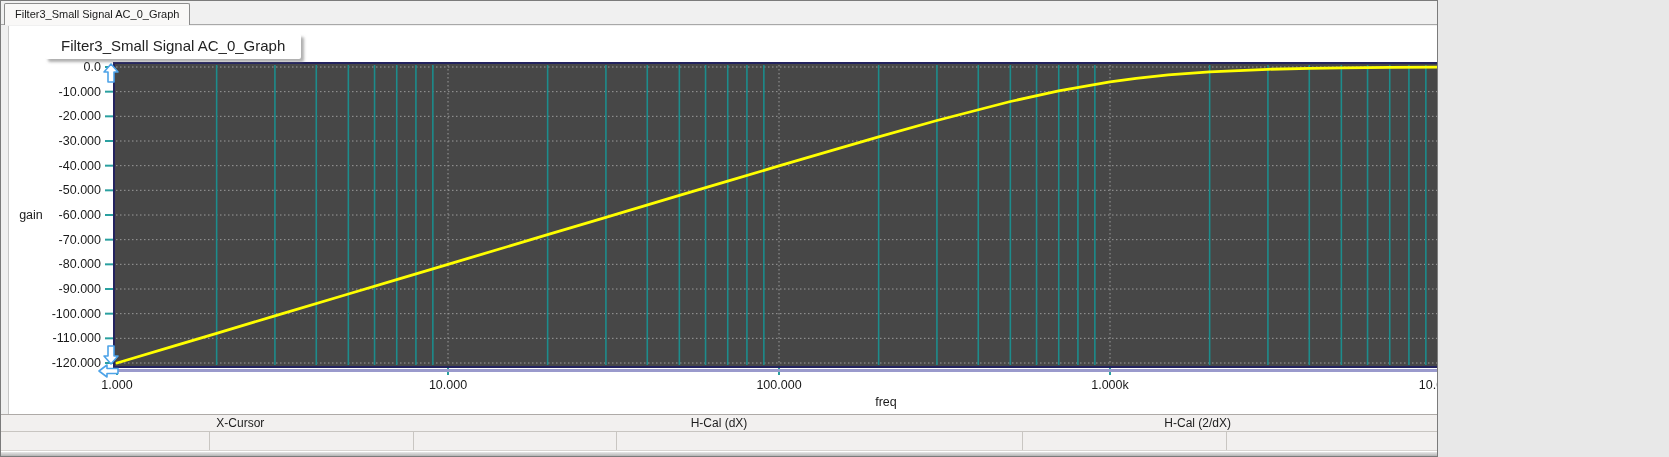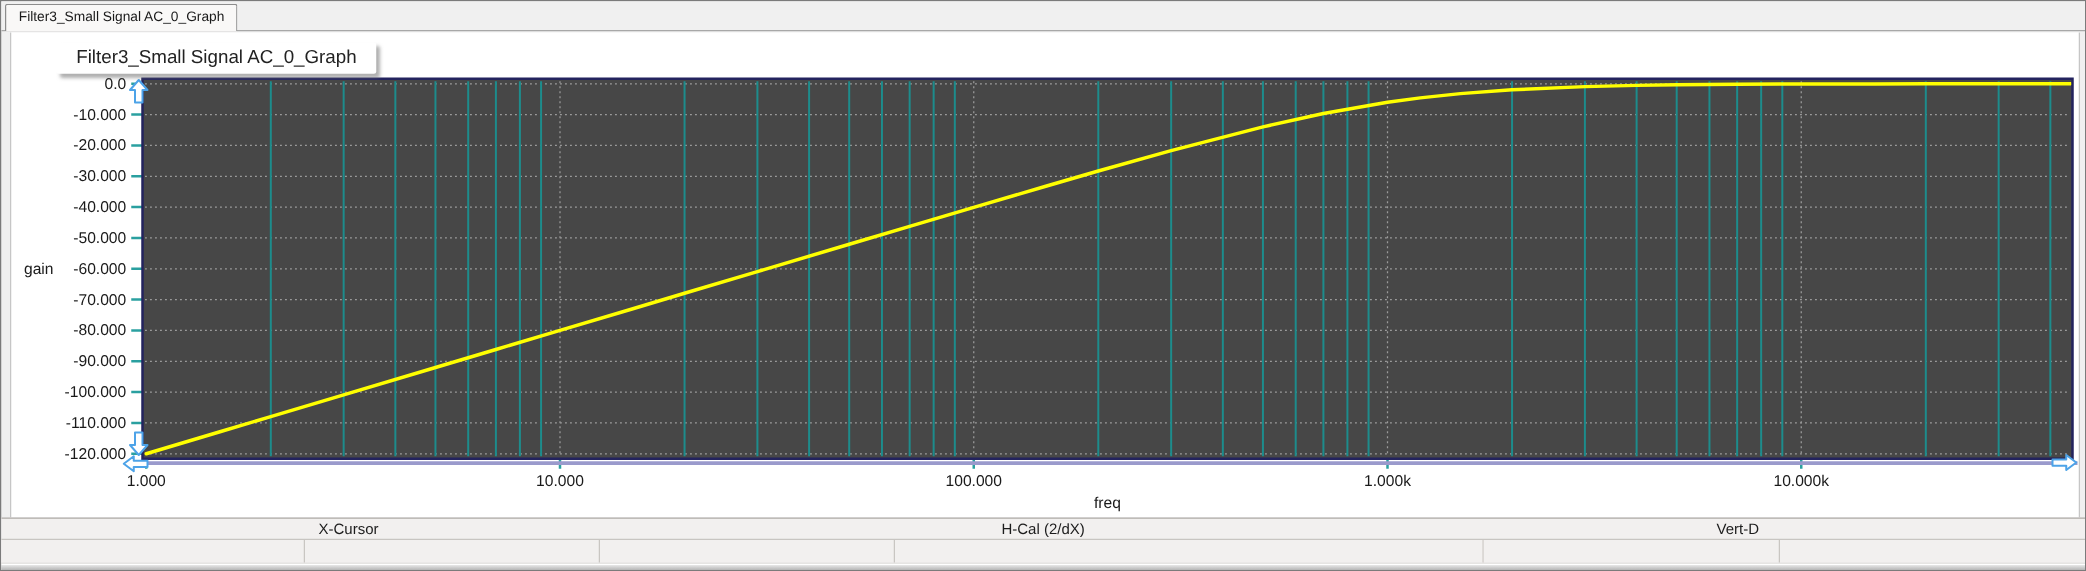--- a/index.html
+++ b/index.html
@@ -1,17 +1,17 @@
 <!DOCTYPE html>
 <html><head>
 <meta charset="utf-8">
 <style>
   html,body{margin:0;padding:0;background:#e8e8e8;}
   *{box-sizing:border-box;}
-  .window{position:relative;width:1669px;height:457px;background:#f0f0f0;
+  .window{position:relative;width:1438px;height:457px;background:#f0f0f0;
           border:1px solid #7b7b7b;overflow:hidden;
           font-family:"Liberation Sans",sans-serif;color:#1a1a1a;}
   .tabbar{position:absolute;left:0;top:0;width:100%;height:24px;background:#f0f0f0;
           border-bottom:1px solid #a8a8a8;z-index:5;}
   .tab{position:absolute;left:3px;top:2px;height:22px;padding:4px 10px 0 10px;
        background:#f9f8f7;border:1px solid #8c8c8c;border-bottom:none;
        border-radius:2px 2px 0 0;font-size:11px;white-space:nowrap;}
   .graph-panel{position:absolute;left:7px;top:25px;width:1656px;height:388px;
                background:#ffffff;border-left:1px solid #c6c6c6;border-right:1px solid #c6c6c6;}
   svg.chart{position:absolute;left:0;top:0;width:1669px;height:457px;z-index:2;}
@@ -141,22 +141,22 @@
       <path d="M110,63 L103,71 L107,71 L107,81 L113,81 L113,71 L117,71 Z" fill="#ffffff" stroke="#4da3e8" stroke-width="1.6" stroke-linejoin="round"></path>
       <path d="M110,363 L103,355 L107,355 L107,345 L113,345 L113,355 L117,355 Z" fill="#ffffff" stroke="#4da3e8" stroke-width="1.6" stroke-linejoin="round"></path>
       <path d="M98,370 L106,364 L106,367.5 L117,367.5 L117,372.5 L106,372.5 L106,376 Z" fill="#ffffff" stroke="#4da3e8" stroke-width="1.6" stroke-linejoin="round"></path>
       <path d="M1660,369 L1652,363 L1652,366.5 L1641,366.5 L1641,371.5 L1652,371.5 L1652,375 Z" fill="#ffffff" stroke="#4da3e8" stroke-width="1.6" stroke-linejoin="round"></path>
     </svg>
 
   <div class="graph-title">Filter3_Small Signal AC_0_Graph</div>
 
   <div class="toolbar" id="toolbar">
       <div class="hdr">X-Cursor</div>
+      <div class="hdr">H-Cal (dX)</div>
       <div class="hdr">H-Cal (2/dX)</div>
-      <div class="hdr">Vert-D</div>
     </div>
 
   <div class="statusrow" id="statusrow">
       <div class="cell" style="width: 243px;"></div>
       <div class="cell" style="width: 236px;"></div>
       <div class="cell" style="width: 236px;"></div>
       <div class="cell" style="width: 471px;"></div>
       <div class="cell" style="width: 237px;"></div>
       <div class="cell" style="width: 244px;"></div>
     </div>

